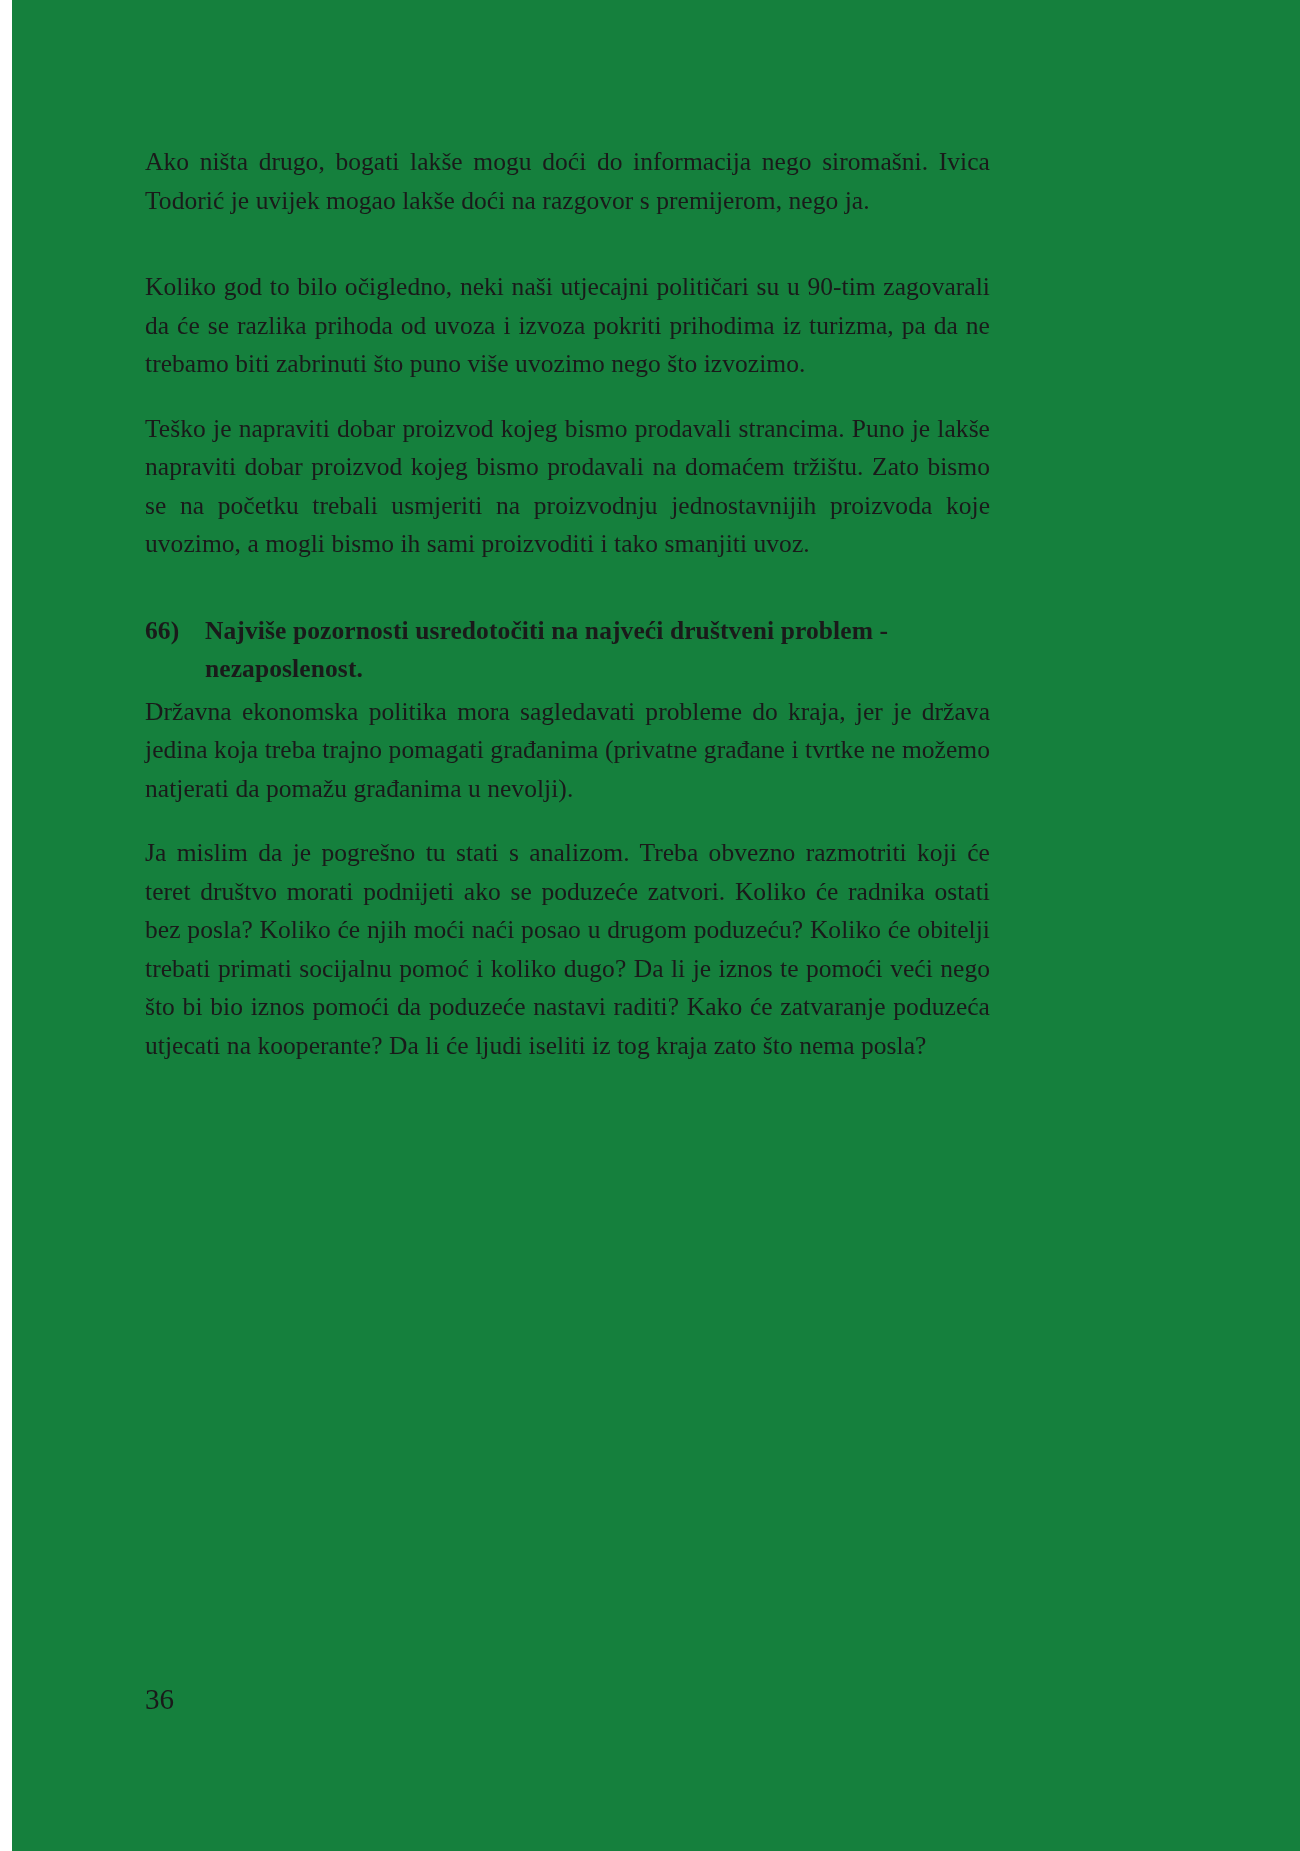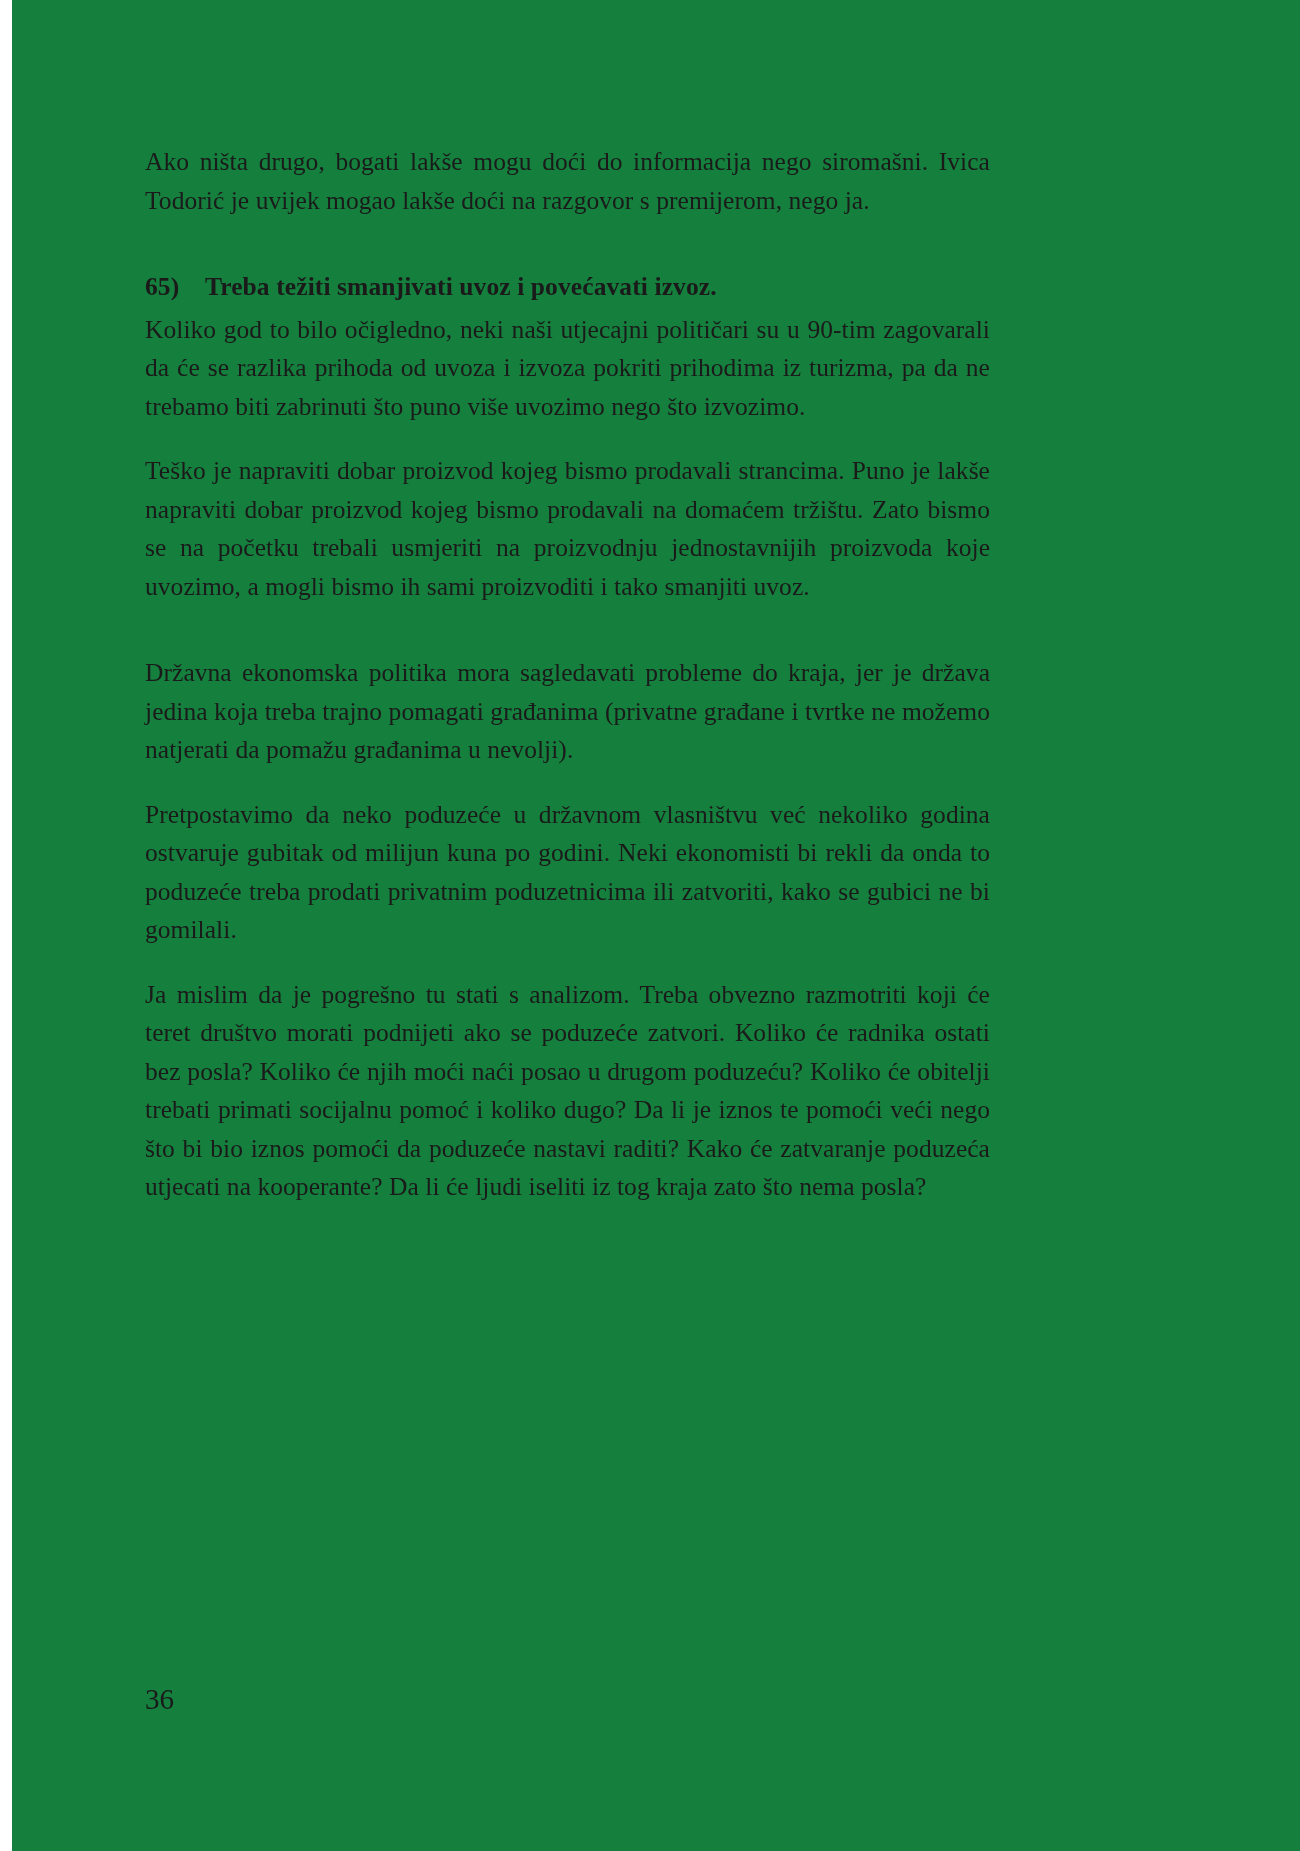--- a/index.html
+++ b/index.html
@@ -80,33 +80,32 @@
 </head>
 <body>
 
 <div class="page">
 
   <div class="content">
 
     <p class="para">Ako ništa drugo, bogati lakše mogu doći do informacija nego siromašni. Ivica Todorić je uvijek mogao lakše doći na razgovor s premijerom, nego ja.</p>
 
     <div class="block-gap-before">
-      <p class="heading"><span class="num">65)</span><span>Treba težiti smanjivati uvoz i povećavati izvoz.</span></p>
 
       <p class="para after-heading">Koliko god to bilo očigledno, neki naši utjecajni političari su u 90-tim zagovarali da će se razlika prihoda od uvoza i izvoza pokriti prihodima iz turizma, pa da ne trebamo biti zabrinuti što puno više uvozimo nego što izvozimo.</p>
 
 
       <p class="para">Teško je napraviti dobar proizvod kojeg bismo prodavali strancima. Puno je lakše napraviti dobar proizvod kojeg bismo prodavali na domaćem tržištu. Zato bismo se na početku trebali usmjeriti na proizvodnju jednostavnijih proizvoda koje uvozimo, a mogli bismo ih sami proizvoditi i tako smanjiti uvoz.</p>
     </div>
 
     <div class="block-gap-before">
+      <p class="heading"><span class="num">66)</span><span>Najviše pozornosti usredotočiti na najveći društveni problem - nezaposlenost.</span></p>
 
       <p class="para after-heading">Državna ekonomska politika mora sagledavati probleme do kraja, jer je država jedina koja treba trajno pomagati građanima (privatne građane i tvrtke ne možemo natjerati da pomažu građanima u nevolji).</p>
 
-      <p class="para">Pretpostavimo da neko poduzeće u državnom vlasništvu već nekoliko godina ostvaruje gubitak od milijun kuna po godini. Neki ekonomisti bi rekli da onda to poduzeće treba prodati privatnim poduzetnicima ili zatvoriti, kako se gubici ne bi gomilali.</p>
 
       <p class="para">Ja mislim da je pogrešno tu stati s analizom. Treba obvezno razmotriti koji će teret društvo morati podnijeti ako se poduzeće zatvori. Koliko će radnika ostati bez posla? Koliko će njih moći naći posao u drugom poduzeću? Koliko će obitelji trebati primati socijalnu pomoć i koliko dugo? Da li je iznos te pomoći veći nego što bi bio iznos pomoći da poduzeće nastavi raditi? Kako će zatvaranje poduzeća utjecati na kooperante? Da li će ljudi iseliti iz tog kraja zato što nema posla?</p>
 
     </div>
 
   </div>
 
   <div class="folio">36</div>
 
 </div>

